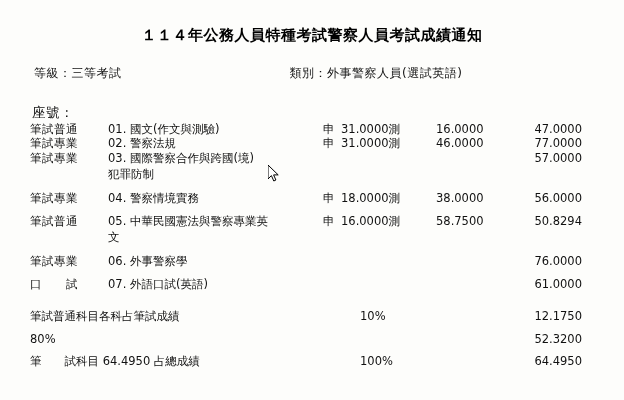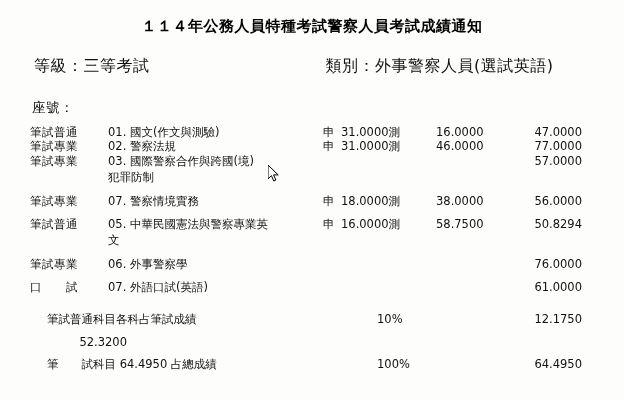--- a/index.html
+++ b/index.html
@@ -17,29 +17,28 @@
   }
   .page {
     position: absolute;
     inset: 0;
     padding: 0;
   }
   .title {
     text-align: center;
     font-size: 15px;
     letter-spacing: 0.5px;
-    margin-top: 17px;
+    margin-top: 26px;
     font-weight: 600;
     color: #000;
   }
   .row-head {
     display: flex;
     margin-top: 20px;
-    font-size: 16px;
-    gap: 8px;
+    font-size: 12px;
   }
   .grade-label {
     margin-left: 34px;
     letter-spacing: 0.5px;
   }
   .category-label {
     margin-left: 168px;
     letter-spacing: 0.5px;
   }
   .row-seat {
@@ -49,21 +48,21 @@
   }
   .seat-label {
     margin-left: 32px;
     letter-spacing: 0.5px;
   }
   .name-label {
     margin-left: 212px;
     letter-spacing: 0.5px;
   }
   table.subjects {
-    margin-top: 8px;
+    margin-top: 0;
     border-collapse: collapse;
     width: 100%;
     font-size: 11.5px;
   }
   table.subjects td {
     padding: 0;
     vertical-align: top;
     line-height: 1.25;
   }
   .c-kind {
@@ -96,21 +95,21 @@
   tr.spaced td { padding-top: 9px !important; }
   tr.sub-line td { padding-top: 2px !important; }
   .summary {
     margin-top: 14px;
     font-size: 11.5px;
     line-height: 1.95;
   }
   .summary .line {
     display: flex;
     white-space: nowrap;
-    padding-left: 47px;
+    padding-left: 30px;
   }
   .summary .seg-a { min-width: 330px; }
   .summary .seg-b { flex: 1; }
   .summary .seg-tot {
     text-align: right;
     padding-right: 42px;
     min-width: 80px;
   }
   .final {
     margin-top: 16px;
@@ -177,21 +176,21 @@
         <td class="c-kind"></td>
         <td class="c-name">犯罪防制</td>
         <td class="c-flag"></td>
         <td class="c-score1"></td>
         <td class="c-score2"></td>
         <td class="c-total"></td>
       </tr>
 
       <tr class="spaced">
         <td class="c-kind">筆試專業</td>
-        <td class="c-name">07. 警察情境實務</td>
+        <td class="c-name">04. 警察情境實務</td>
         <td class="c-flag">申</td>
         <td class="c-score1">18.0000測</td>
         <td class="c-score2">38.0000</td>
         <td class="c-total">56.0000</td>
       </tr>
 
       <tr class="spaced">
         <td class="c-kind">筆試普通</td>
         <td class="c-name">05. 中華民國憲法與警察專業英</td>
         <td class="c-flag">申</td>
@@ -228,20 +227,21 @@
     </tbody>
   </table>
 
   <div class="summary">
     <div class="line">
       <span class="seg-a">筆試普通科目各科占筆試成績</span>
       <span class="seg-b">10%</span>
       <span class="seg-tot">12.1750</span>
     </div>
     <div class="line">
+      <span class="seg-b">80%</span>
       <span class="seg-tot">52.3200</span>
     </div>
     <div class="line">
       <span class="seg-a">筆　　試科目 64.4950 占總成績</span>
       <span class="seg-b">100%</span>
       <span class="seg-tot">64.4950</span>
     </div>
   </div>
 
 

